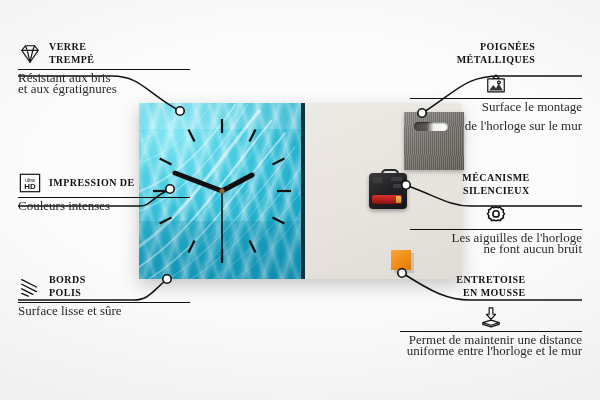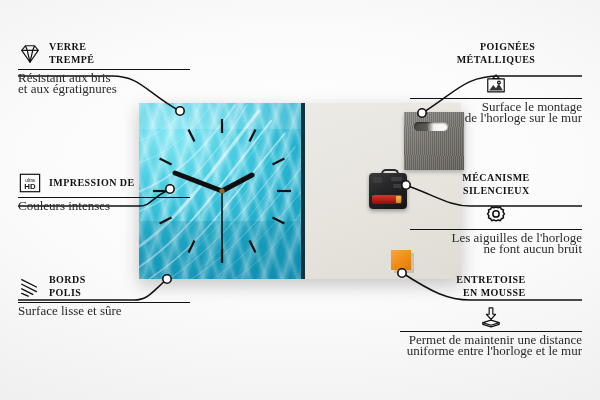--- a/index.html
+++ b/index.html
@@ -266,21 +266,21 @@
         <g fill="none" stroke="#111" stroke-width="1.3" stroke-linejoin="round">
           <path d="M13,2 L9.5,6 L16.5,6 Z"></path>
           <rect x="4" y="6.5" width="18" height="14"></rect>
           <path d="M5.5,19 L10,13 L13,16.5 L16,11.5 L20.5,19 Z" fill="#111" stroke="none" opacity=".85"></path>
           <circle cx="16.2" cy="10.3" r="1.5" fill="none"></circle>
         </g>
       </svg>
     </div>
     <div class="co-rule" style="width:172px;"></div>
     <div class="co-sub">Surface le montage</div>
-    <div class="co-sub" style="margin-top:0;font-family:Liberation Serif, serif;">de l'horloge sur le mur</div>
+    <div class="co-sub" style="margin-top:8px;font-family:Liberation Serif, serif;">de l'horloge sur le mur</div>
   </div>
 
   <div class="callout right" style="left:410px;top:172px;width:172px;">
     <div class="co-head">
       <div>
         <div class="co-title">MÉCANISME</div>
         <div class="co-title">SILENCIEUX</div>
       </div>
       <svg class="ico" viewBox="0 0 26 24">
         <g fill="none" stroke="#111" stroke-width="1.7" stroke-linejoin="round">

